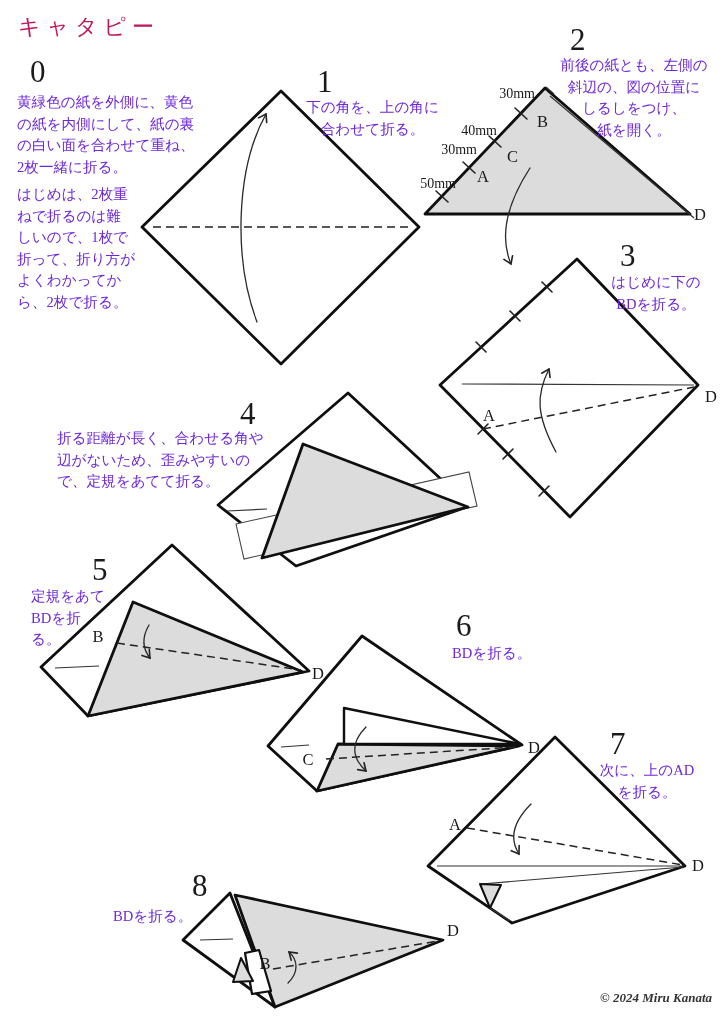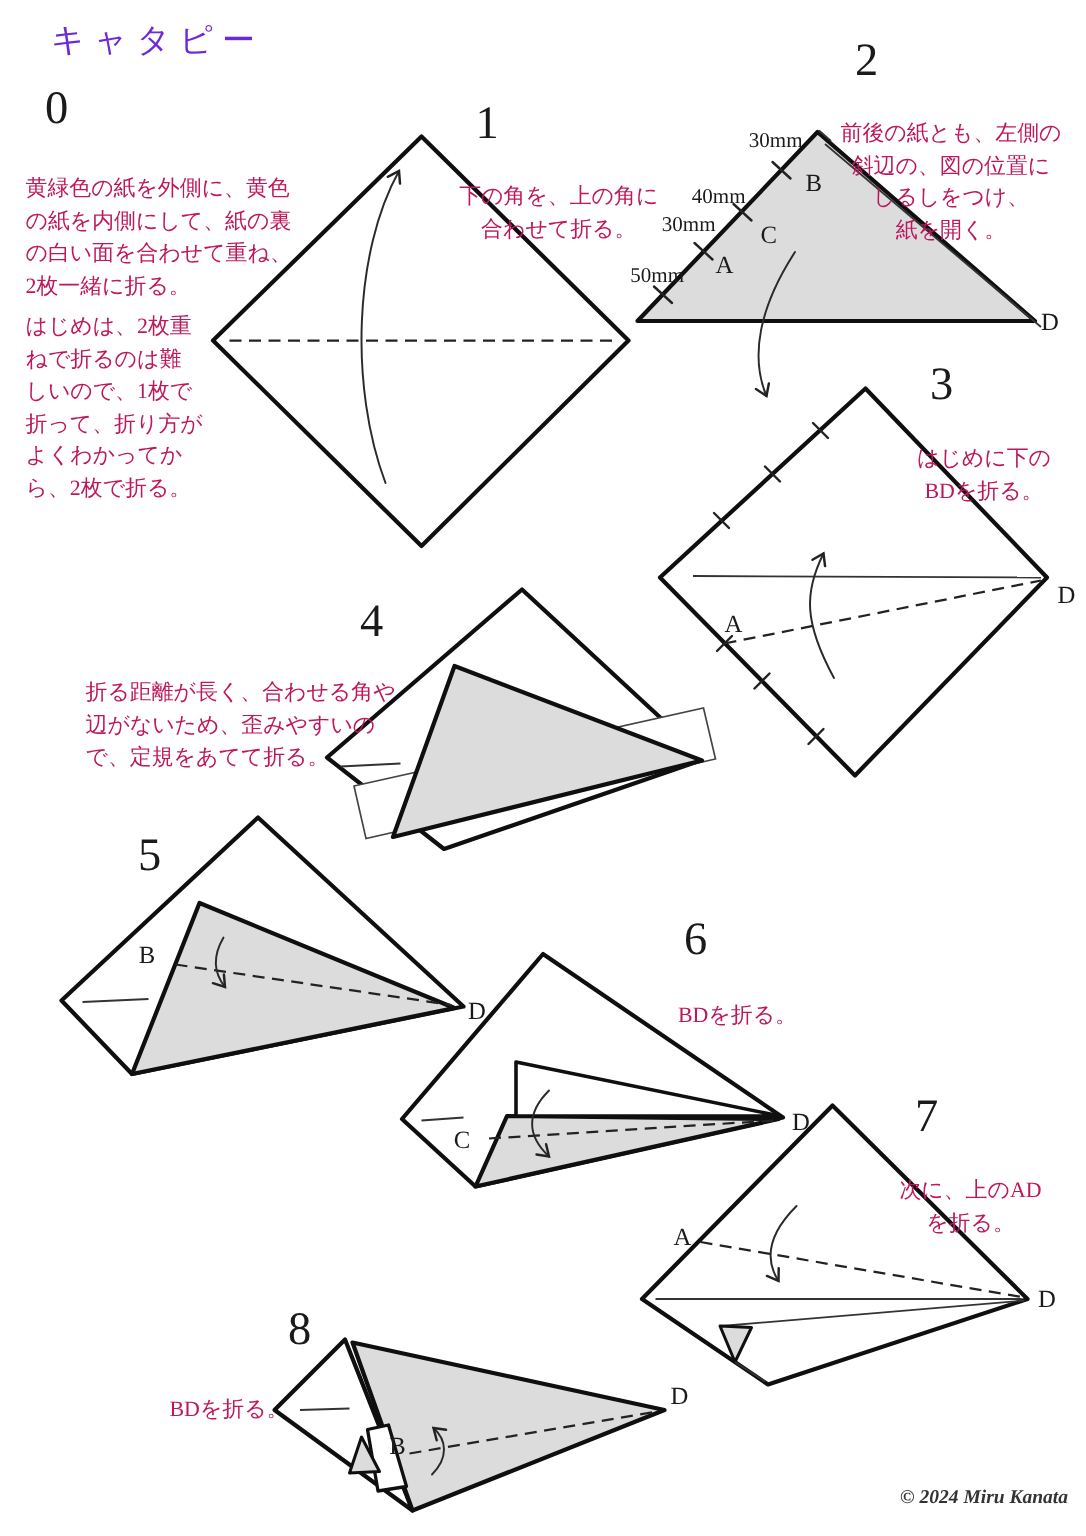--- a/index.html
+++ b/index.html
@@ -3,27 +3,26 @@
 <meta charset="utf-8">
 <style>
   html,body{margin:0;padding:0;background:#e8e8e8;}
   .canvas{
     position:relative;width:724px;height:1024px;background:#ffffff;
     font-family:"Liberation Serif","DejaVu Serif",serif;color:#1b1b1b;
     overflow:hidden;margin:0 auto;
   }
   .canvas svg{position:absolute;left:0;top:0;}
   .title{
-    position:absolute;left:18px;top:12px;font-size:22px;letter-spacing:6px;color:#6d28d9;margin-left:16px;
+    position:absolute;left:18px;top:12px;font-size:22px;letter-spacing:6px;color:#be185d;
   }
   .step-num{position:absolute;font-size:31px;color:#1a1a1a;}
   .txt{
-    position:absolute;font-size:14.6px;line-height:1.48;color:#be185d;
+    position:absolute;font-size:14.6px;line-height:1.48;color:#6d28d9;
     white-space:pre-line;
-    margin-top:24px;
   }
   .center{text-align:center;}
   .copyright{
     position:absolute;right:12px;top:990px;font-size:13px;font-style:italic;color:#333;font-weight:bold;
   }
   svg text{font-family:"Liberation Serif","DejaVu Serif",serif;fill:#1a1a1a;}
   svg text.lbl{font-size:16.5px;}
   svg text.meas{font-size:14px;}
   .outline{stroke:#0f0f0f;stroke-width:2.8;stroke-linejoin:round;}
   .thin{stroke:#333;stroke-width:1.2;fill:none;}
@@ -163,20 +162,23 @@
   <div class="step-num" style="left:620px;top:238px">3</div>
   <div class="txt center" style="left:590px;top:272px;width:132px">はじめに下の
 BDを折る。</div>
 
   <div class="step-num" style="left:240px;top:396px">4</div>
   <div class="txt" style="left:57px;top:428px;width:226px">折る距離が長く、合わせる角や
 辺がないため、歪みやすいの
 で、定規をあてて折る。</div>
 
   <div class="step-num" style="left:92px;top:552px">5</div>
+  <div class="txt" style="left:31px;top:586px;width:92px">定規をあて
+BDを折
+る。</div>
 
   <div class="step-num" style="left:456px;top:608px">6</div>
   <div class="txt" style="left:452px;top:643px;width:100px">BDを折る。</div>
 
   <div class="step-num" style="left:610px;top:726px">7</div>
   <div class="txt center" style="left:577px;top:760px;width:140px">次に、上のAD
 を折る。</div>
 
   <div class="step-num" style="left:192px;top:868px">8</div>
   <div class="txt" style="left:113px;top:906px;width:85px">BDを折る。</div>

